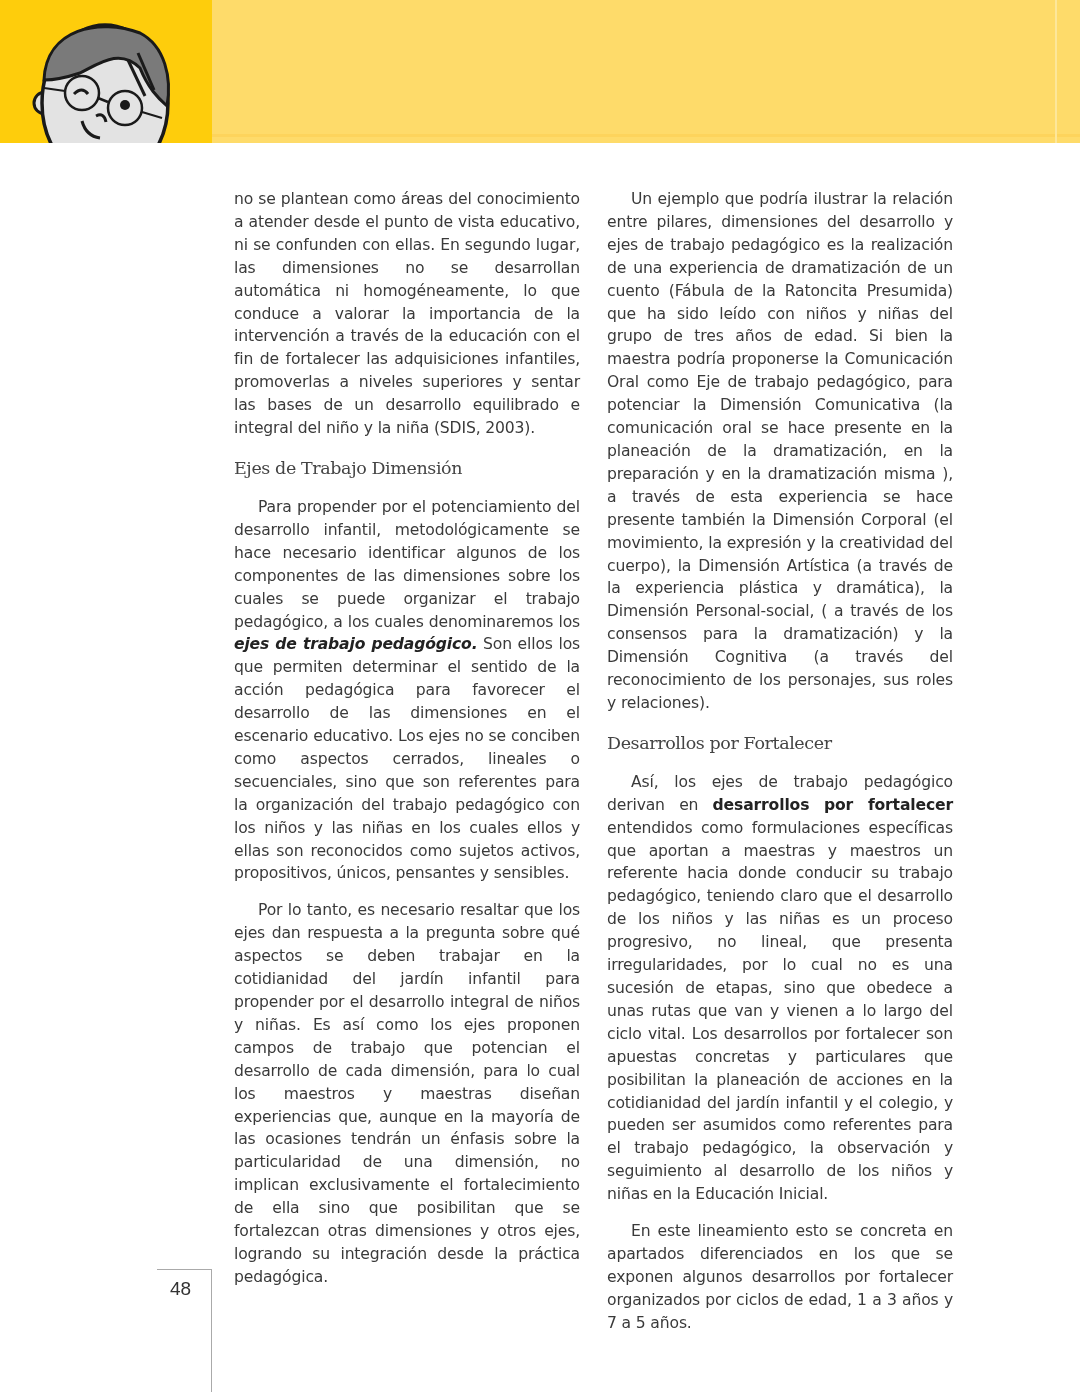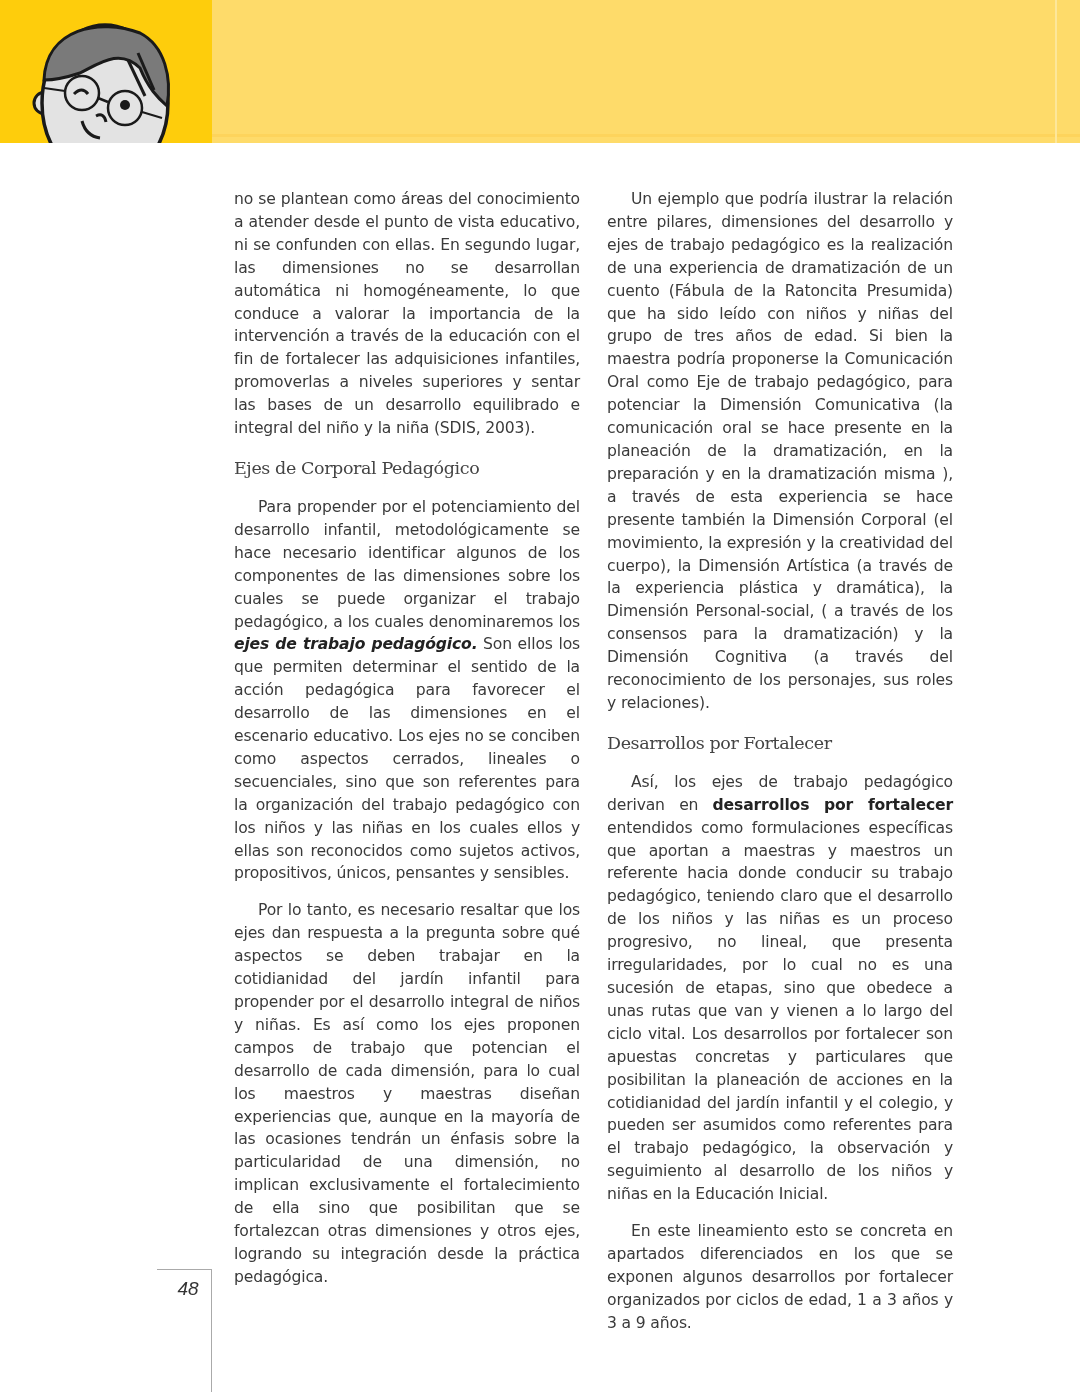--- a/index.html
+++ b/index.html
@@ -45,22 +45,22 @@
   .col b.it { font-style: italic; font-weight: bold; color: #222; margin-top: 16px; }
   .col b { font-weight: bold; color: #222; }
 
   .page-num-line-h {
     position: absolute; left: 157px; top: 1269px; width: 55px; height: 1px; background: #aaa;
   }
   .page-num-line-v {
     position: absolute; left: 211px; top: 1269px; width: 1px; height: 123px; background: #aaa;
   }
   .page-num {
-    position: absolute; left: 170px; top: 1278px; width: 36px; text-align: center;
-    font-family: "Liberation Sans", sans-serif; font-style: italic;
+    position: absolute; left: 170px; top: 1278px; width: 36px; text-align: left;
+    font-family: "Liberation Sans", sans-serif; 
     font-size: 19px; color: #333;
   }
 </style>
 </head>
 <body>
 
 <div class="header-band"></div>
 <div class="header-bottom"></div>
 <div class="header-rule"></div>
 <div class="header-dark">
@@ -86,27 +86,27 @@
     <circle cx="95" cy="87" r="5" fill="#1a1a1a"></circle>
 
     <path d="M66 98 Q 74 94 76 104" stroke="#1a1a1a" stroke-width="3" fill="none"></path>
 
     <path d="M52 103 Q 56 118 70 120" stroke="#1a1a1a" stroke-width="3" fill="none"></path>
   </svg>
 </div>
 
 <div class="col col-left">
   <p>no se plantean como áreas del conocimiento a atender desde el punto de vista educativo, ni se confunden con ellas. En segundo lugar, las dimensiones no se desarrollan automática ni homogéneamente, lo que conduce a valorar la importancia de la intervención a través de la educación con el fin de fortalecer las adquisiciones infantiles, promoverlas a niveles superiores y sentar las bases de un desarrollo equilibrado e integral del niño y la niña (SDIS, 2003).</p>
-  <h2>Ejes de Corporal Pedagógico</h2>
+  <h2>Ejes de Trabajo Dimensión</h2>
   <p class="indent"><span>Para propender por el potenciamiento del desarrollo infantil, metodológicamente se hace necesario identificar algunos de los componentes de las dimensiones sobre los cuales se puede organizar el trabajo pedagógico, a los cuales denominaremos los </span><b class="it">ejes de trabajo pedagógico.</b><span> Son ellos los que permiten determinar el sentido de la acción pedagógica para favorecer el desarrollo de las dimensiones en el escenario educativo. Los ejes no se conciben como aspectos cerrados, lineales o secuenciales, sino que son referentes para la organización del trabajo pedagógico con los niños y las niñas en los cuales ellos y ellas son reconocidos como sujetos activos, propositivos, únicos, pensantes y sensibles.</span></p>
   <p class="indent">Por lo tanto, es necesario resaltar que los ejes dan respuesta a la pregunta sobre qué aspectos se deben trabajar en la cotidianidad del jardín infantil para propender por el desarrollo integral de niños y niñas. Es así como los ejes proponen campos de trabajo que potencian el desarrollo de cada dimensión, para lo cual los maestros y maestras diseñan experiencias que, aunque en la mayoría de las ocasiones tendrán un énfasis sobre la particularidad de una dimensión, no implican exclusivamente el fortalecimiento de ella sino que posibilitan que se fortalezcan otras dimensiones y otros ejes, logrando su integración desde la práctica pedagógica.</p>
 </div>
 
 <div class="col col-right">
   <p class="indent">Un ejemplo que podría ilustrar la relación entre pilares, dimensiones del desarrollo y ejes de trabajo pedagógico es la realización de una experiencia de dramatización de un cuento (Fábula de la Ratoncita Presumida) que ha sido leído con niños y niñas del grupo de tres años de edad. Si bien la maestra podría proponerse la Comunicación Oral como Eje de trabajo pedagógico, para potenciar la Dimensión Comunicativa (la comunicación oral se hace presente en la planeación de la dramatización, en la preparación y en la dramatización misma ), a través de esta experiencia se hace presente también la Dimensión Corporal (el movimiento, la expresión y la creatividad del cuerpo), la Dimensión Artística (a través de la experiencia plástica y dramática), la Dimensión Personal-social, ( a través de los consensos para la dramatización) y la Dimensión Cognitiva (a través del reconocimiento de los personajes, sus roles y relaciones).</p>
   <h2>Desarrollos por Fortalecer</h2>
   <p class="indent"><span>Así, los ejes de trabajo pedagógico derivan en </span><b>desarrollos por fortalecer</b><span> entendidos como formulaciones específicas que aportan a maestras y maestros un referente hacia donde conducir su trabajo pedagógico, teniendo claro que el desarrollo de los niños y las niñas es un proceso progresivo, no lineal, que presenta irregularidades, por lo cual no es una sucesión de etapas, sino que obedece a unas rutas que van y vienen a lo largo del ciclo vital. Los desarrollos por fortalecer son apuestas concretas y particulares que posibilitan la planeación de acciones en la cotidianidad del jardín infantil y el colegio, y pueden ser asumidos como referentes para el trabajo pedagógico, la observación y seguimiento al desarrollo de los niños y niñas en la Educación Inicial.</span></p>
-  <p class="indent">En este lineamiento esto se concreta en apartados diferenciados en los que se exponen algunos desarrollos por fortalecer organizados por ciclos de edad, 1 a 3 años y 3 a 9 años.</p>
+  <p class="indent">En este lineamiento esto se concreta en apartados diferenciados en los que se exponen algunos desarrollos por fortalecer organizados por ciclos de edad, 1 a 3 años y 7 a 5 años.</p>
 </div>
 
 <div class="page-num-line-h"></div>
 <div class="page-num-line-v"></div>
 <div class="page-num">48</div>
 
 </body></html>

